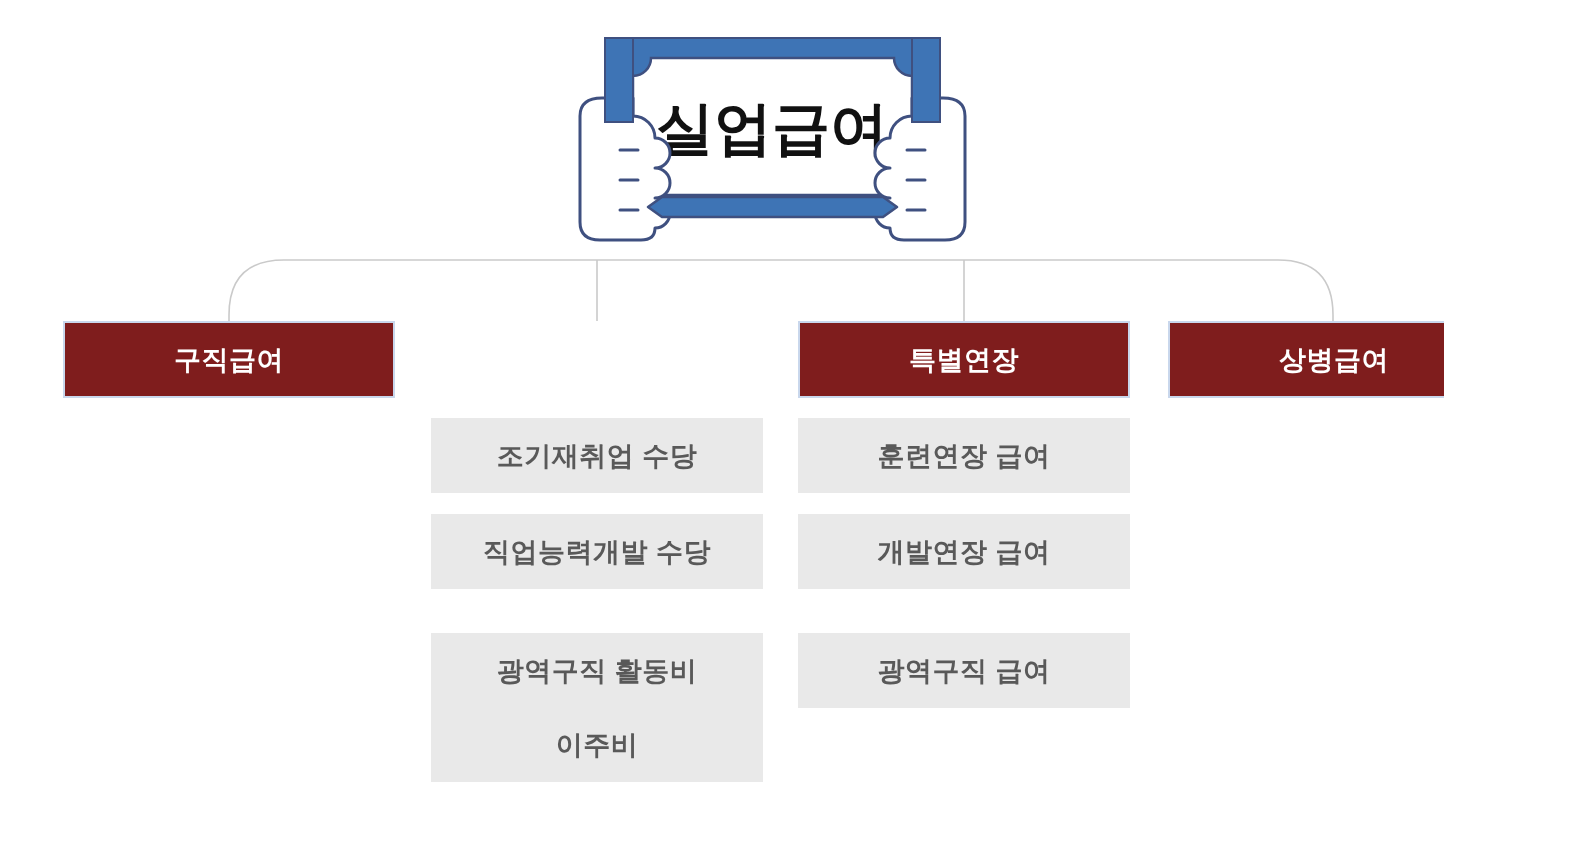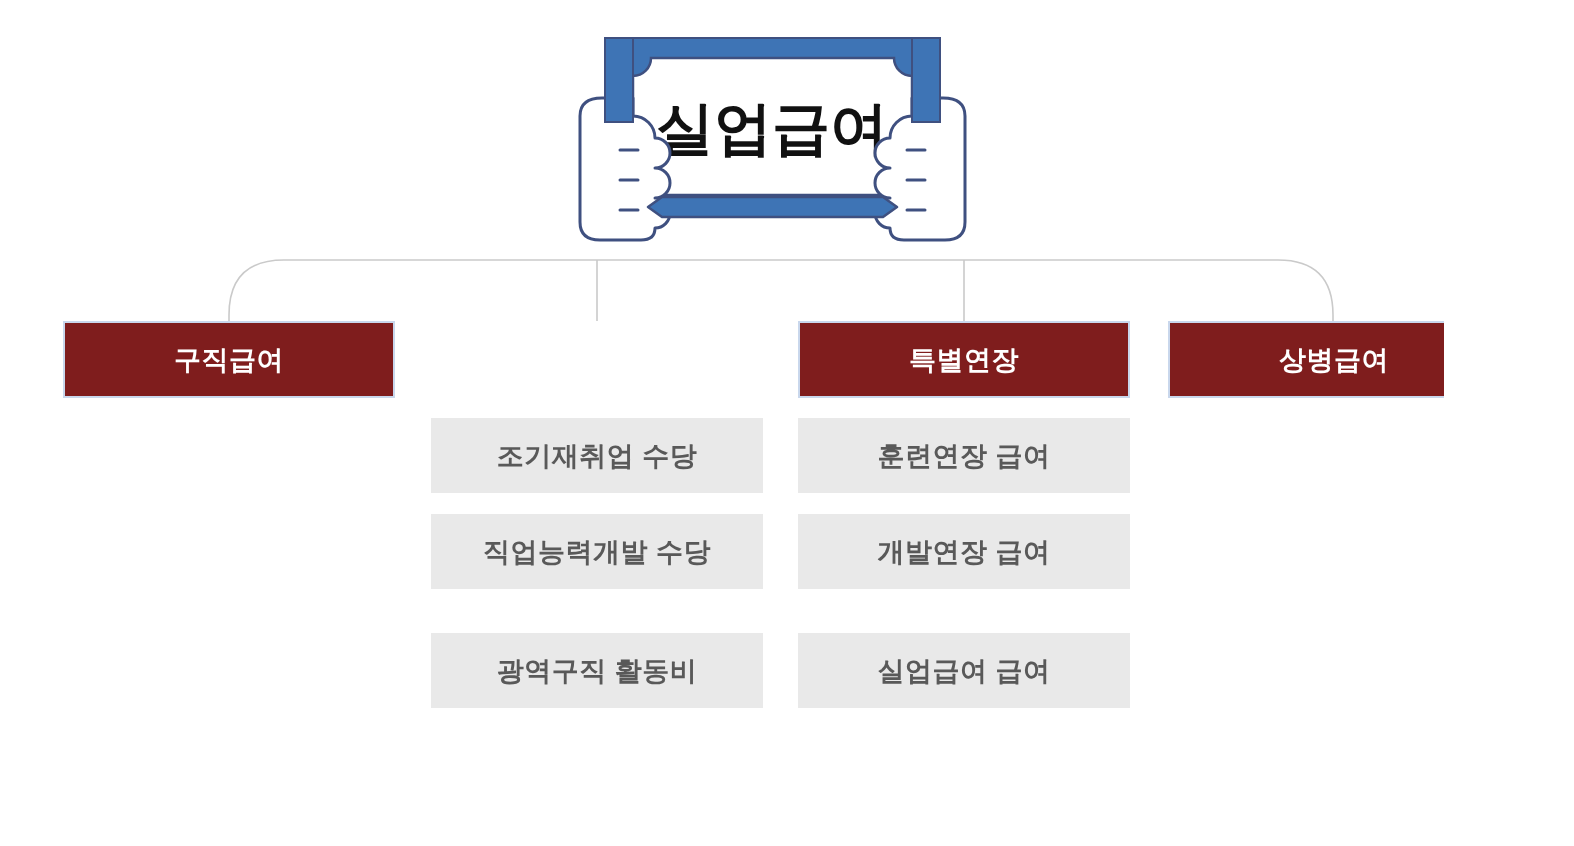--- a/index.html
+++ b/index.html
@@ -62,18 +62,19 @@
     <path d="M 648 207 L 662 197 H 883 L 897 207 L 883 217 H 662 Z" fill="#3E74B5" stroke="#3F5080" stroke-width="2.5" stroke-linejoin="round"></path>
   </svg>
 
   <div class="lv1 b1">구직급여</div>
   <div class="lv1 b3">특별연장</div>
   <div class="lv1 b4">상병급여</div>
 
   <div class="lv2 b2 r1">조기재취업 수당</div>
   <div class="lv2 b2 r2">직업능력개발 수당</div>
   <div class="lv2 b2 r3">광역구직 활동비</div>
+  <div class="lv2 b2 r4">이주비</div>
 
   <div class="lv2 b3 r1">훈련연장 급여</div>
   <div class="lv2 b3 r2">개발연장 급여</div>
-  <div class="lv2 b3 r3">실업급여 급여</div>
+  <div class="lv2 b3 r3">광역구직 급여</div>
 
 </div>
 
 </body></html>

